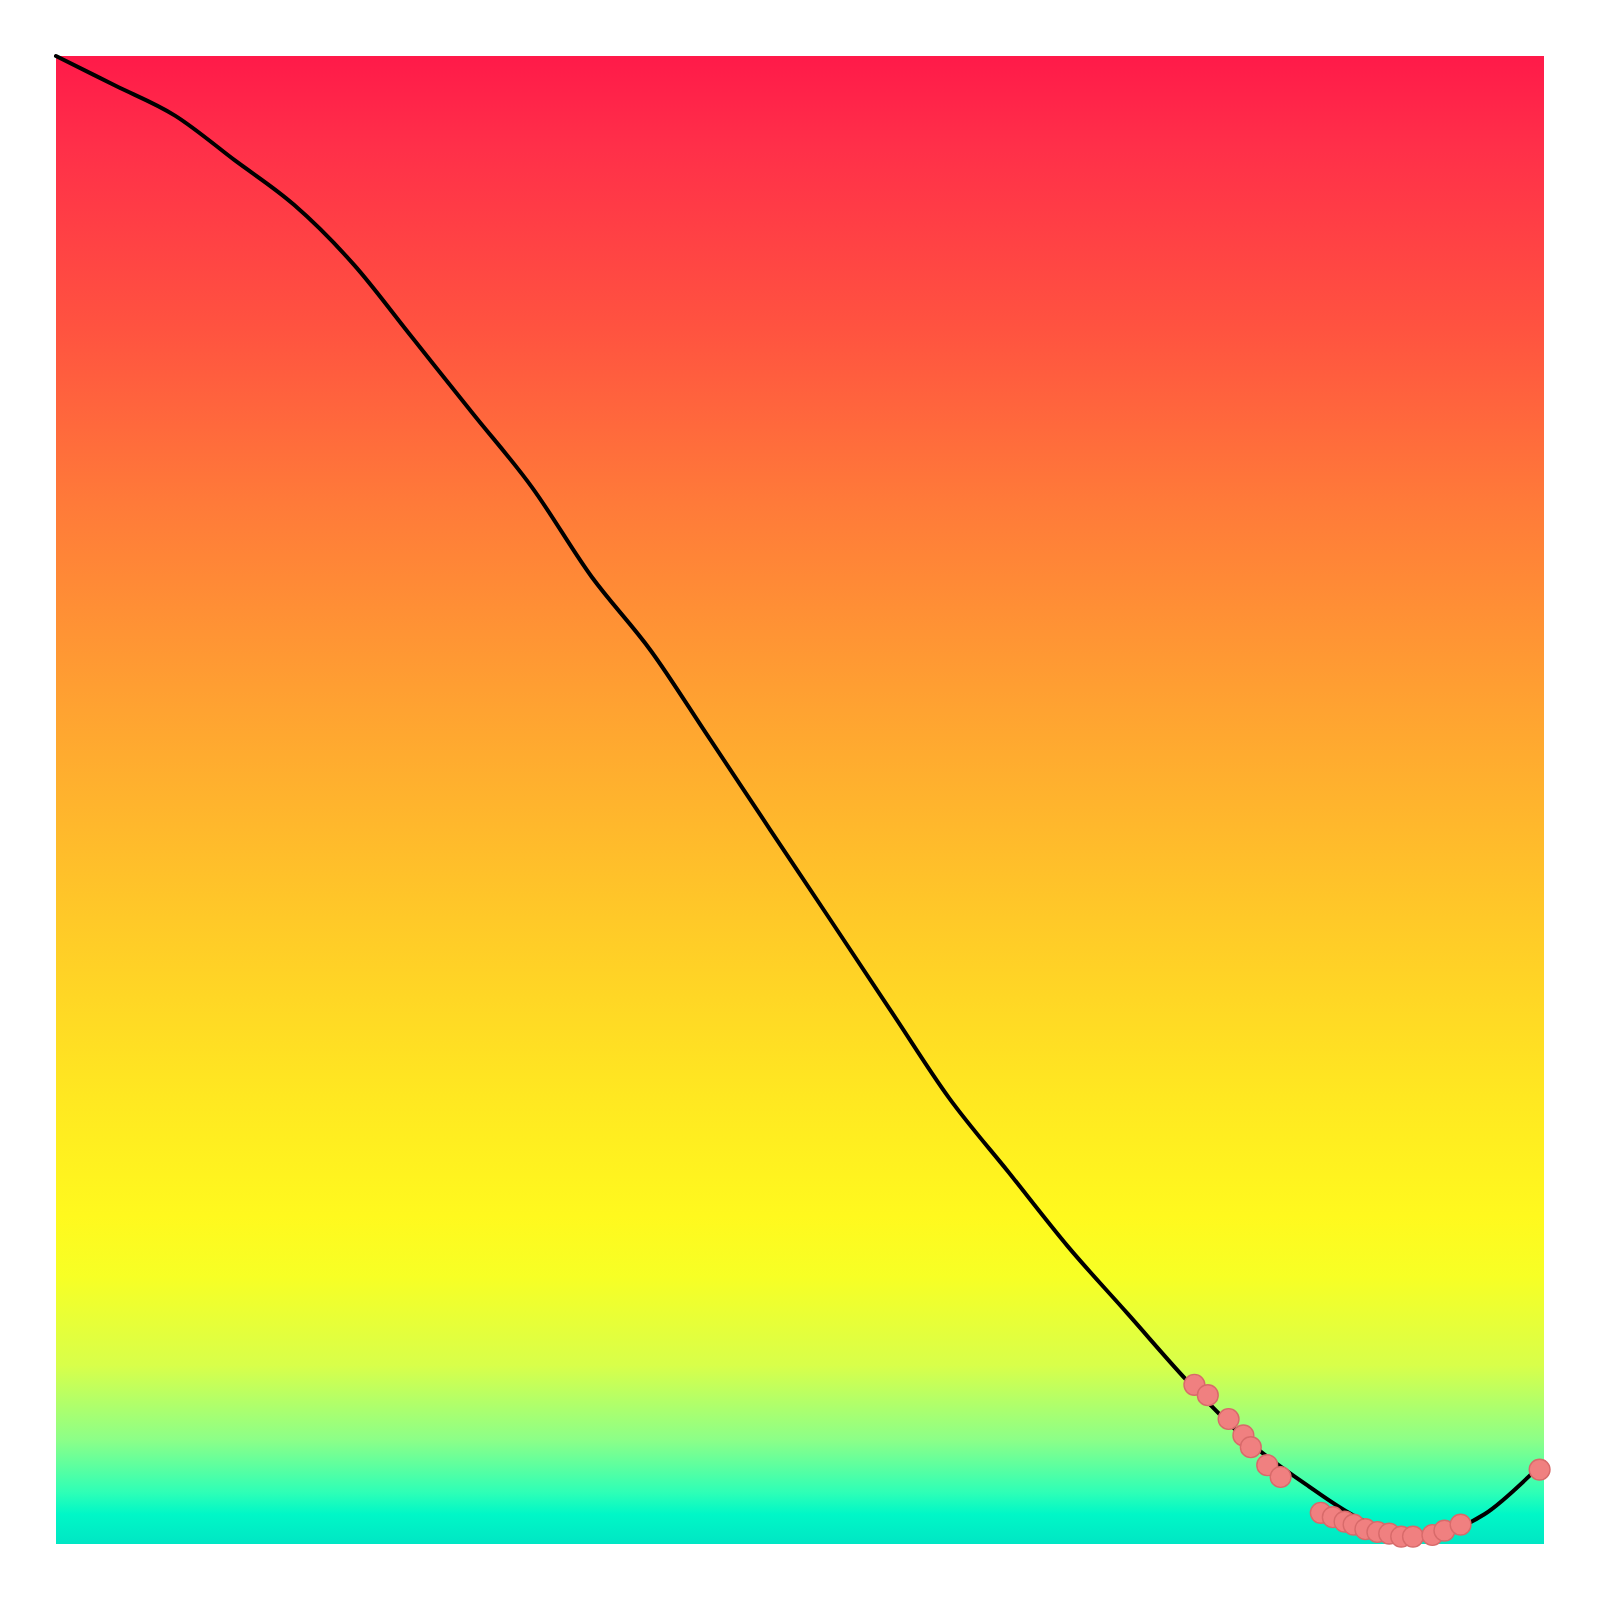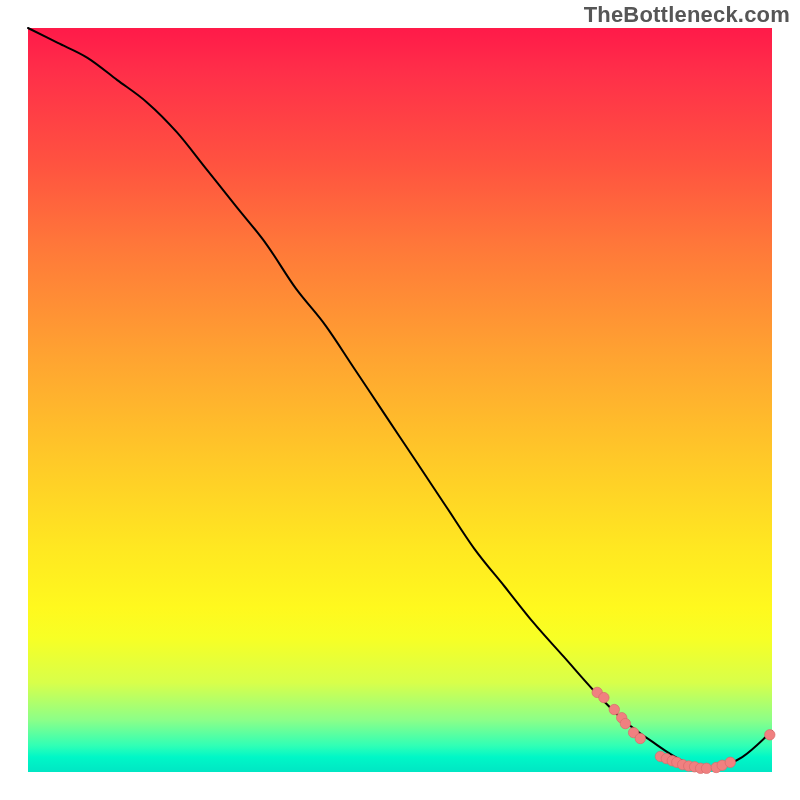--- a/index.html
+++ b/index.html
@@ -77,21 +77,20 @@
   .dot {
     fill: #f08080;
     stroke: #d86a6a;
     stroke-width: 0.7;
   }
 </style>
 </head>
 <body>
 
 <div class="container">
-  <div class="watermark">TheBottleneck.com</div>
   <div class="plot">
     <div class="gradient"></div>
     <svg class="overlay" viewBox="0 0 744 744" preserveAspectRatio="none">
       <path id="curve-path" class="curve" d="M 0.0 0.0 C 5.0 2.5, 19.8 9.9, 29.8 14.9 C 39.7 19.8, 49.6 23.6, 59.5 29.8 C 69.4 36.0, 79.4 44.6, 89.3 52.1 C 99.2 59.5, 109.1 65.7, 119.0 74.4 C 129.0 83.1, 138.9 93.0, 148.8 104.2 C 158.7 115.3, 168.6 129.0, 178.6 141.4 C 188.5 153.8, 198.4 166.2, 208.3 178.6 C 218.2 191.0, 228.2 202.1, 238.1 215.8 C 248.0 229.4, 257.9 246.8, 267.8 260.4 C 277.8 274.0, 287.7 284.0, 297.6 297.6 C 307.5 311.2, 317.4 327.4, 327.4 342.2 C 337.3 357.1, 347.2 372.0, 357.1 386.9 C 367.0 401.8, 377.0 416.6, 386.9 431.5 C 396.8 446.4, 406.7 461.3, 416.6 476.2 C 426.6 491.0, 436.5 507.2, 446.4 520.8 C 456.3 534.4, 466.2 545.6, 476.2 558.0 C 486.1 570.4, 496.0 583.4, 505.9 595.2 C 515.8 607.0, 525.8 617.5, 535.7 628.7 C 545.6 639.8, 555.5 651.6, 565.4 662.2 C 575.4 672.7, 585.3 683.2, 595.2 691.9 C 605.1 700.6, 615.0 707.4, 625.0 714.2 C 634.9 721.1, 644.8 728.5, 654.7 732.8 C 664.6 737.2, 674.6 740.9, 684.5 740.3 C 694.4 739.7, 704.3 735.3, 714.2 729.1 C 724.2 722.9, 739.0 707.4, 744.0 703.1"></path>
       <g id="dots">
           <circle cx="569.2" cy="664.4" r="5.2" class="dot"></circle>
           <circle cx="575.9" cy="669.6" r="5.2" class="dot"></circle>
           <circle cx="586.3" cy="681.5" r="5.2" class="dot"></circle>
           <circle cx="593.7" cy="689.7" r="5.2" class="dot"></circle>
           <circle cx="597.4" cy="695.6" r="5.2" class="dot"></circle>

